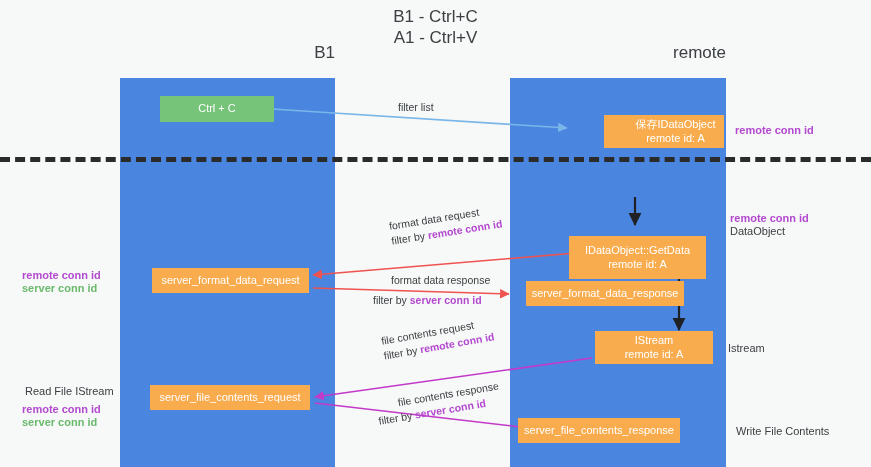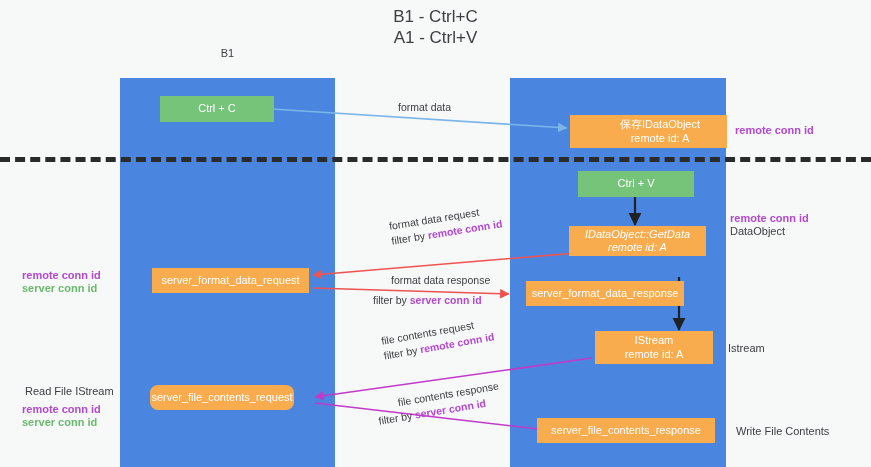--- a/index.html
+++ b/index.html
@@ -29,22 +29,22 @@
     left: 0;
     top: 6px;
     width: 871px;
     text-align: center;
     font-size: 17px;
     color: #3c4043;
     line-height: 21px;
   }
   .col-head {
     position: absolute;
-    text-align: center;
-    font-size: 11px;
+    text-align: right;
+    font-size: 17px;
     color: #3c4043;
     line-height: 14px;
   }
   .col-head-b1 { left: 120px; top: 46px; width: 215px; }
   .col-head-a1 { left: 510px; top: 46px; width: 216px; }
 
   .node {
     position: absolute;
     display: flex;
     flex-direction: column;
@@ -115,20 +115,21 @@
 
   <div class="title">
     <div>B1 - Ctrl+C</div>
     <div>A1 - Ctrl+V</div>
   </div>
 
   <div class="col-head col-head-b1">
     <div>B1</div>
   </div>
   <div class="col-head col-head-a1">
+    <div>remote</div>
   </div>
 
   <svg class="overlay" viewBox="0 0 871 467">
     <defs>
       <marker id="ah-blue" markerWidth="7" markerHeight="7" refX="5.6" refY="3" orient="auto">
         <path d="M0,0 L6,3 L0,6 z" fill="#7ab6e8"></path>
       </marker>
       <marker id="ah-red" markerWidth="7" markerHeight="7" refX="5.6" refY="3" orient="auto">
         <path d="M0,0 L6,3 L0,6 z" fill="#ef5350"></path>
       </marker>
@@ -154,57 +155,54 @@
 
     <path d="M315,403 L546,430" stroke="#c23ac9" stroke-width="1.6" fill="none" marker-end="url(#ah-mag)"></path>
   </svg>
 
   <div class="dashline"></div>
 
   <div class="node green" style="left:160px; top:96px; width:114px; height:26px;">
     <span>Ctrl + C</span>
   </div>
 
-  <div class="node orange" style="left:570px; top:115px; width:157px; height:33px;padding-left:27px;">
+  <div class="node orange" style="left:604px; top:115px; width:120px; height:33px;padding-left:27px;">
     <span>保存IDataObject</span>
     <span>remote id: A</span>
   </div>
 
-  <div class="node green" style="left:578px; top:171px; width:116px; height:26px;">
-    <span>Ctrl + V</span>
-  </div>
-
-  <div class="node orange" style="left:569px; top:226px; width:137px; height:30px;font-style:italic;">
+
+  <div class="node orange" style="left:569px; top:236px; width:137px; height:43px;">
     <span>IDataObject::GetData</span>
     <span>remote id: A</span>
   </div>
 
   <div class="node orange" style="left:152px; top:268px; width:157px; height:25px;">
     <span>server_format_data_request</span>
   </div>
 
   <div class="node orange" style="left:513px; top:281px; width:158px; height:25px;margin-left:13px;">
     <span>server_format_data_response</span>
   </div>
 
   <div class="node orange" style="left:595px; top:331px; width:118px; height:33px;">
     <span>IStream</span>
     <span>remote id: A</span>
   </div>
 
-  <div class="node orange" style="left:150px; top:385px; width:144px; height:25px;border-radius:8px;">
+  <div class="node orange" style="left:150px; top:385px; width:160px; height:25px;">
     <span>server_file_contents_request</span>
   </div>
 
-  <div class="node orange" style="left:537px; top:418px; width:178px; height:25px;">
+  <div class="node orange" style="left:518px; top:418px; width:162px; height:25px;">
     <span>server_file_contents_response</span>
   </div>
 
   <div class="edge-label" style="left:398px; top:100px;">
-    <span>format data</span>
+    <span>filter list</span>
   </div>
 
   <div class="edge-label rot" style="left:388px; top:219px;">
     <div>format data request</div>
     <div><span>filter by </span><span class="purple">remote conn id</span></div>
   </div>
 
   <div class="edge-label" style="left:391px; top:273px;">
     <div>format data response</div>
     <div style="margin-top:5px; margin-left:-18px;"><span>filter by </span><span class="purple">server conn id</span></div>

